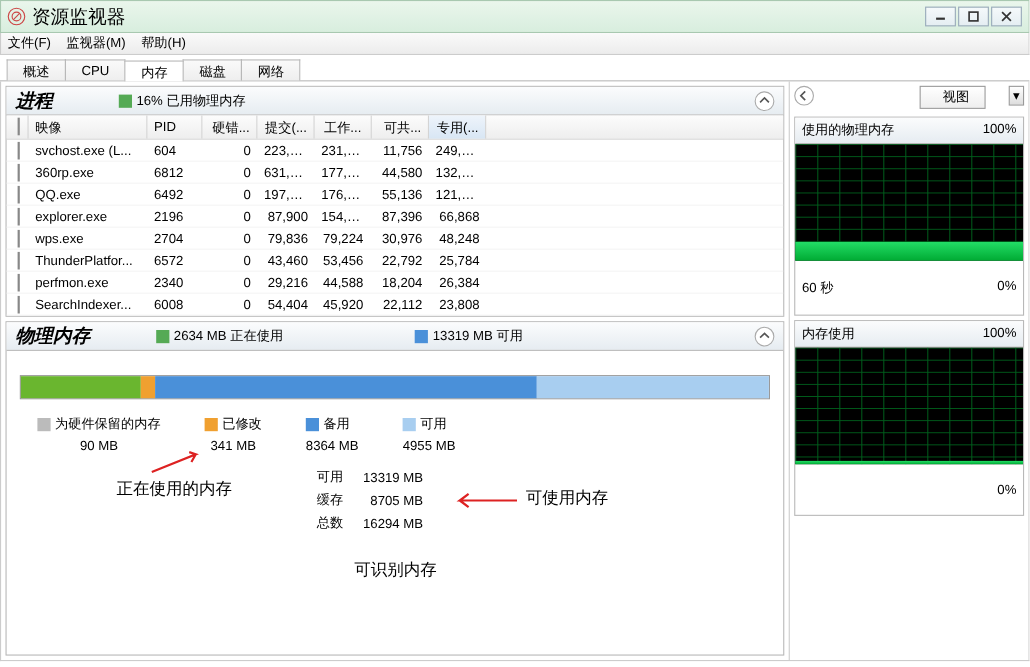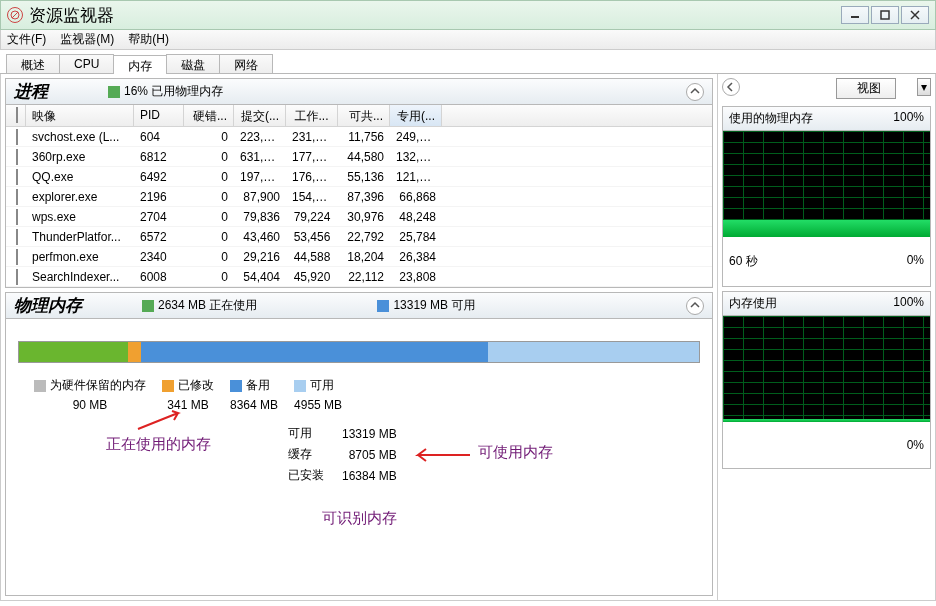--- a/index.html
+++ b/index.html
@@ -25,28 +25,28 @@
 .sq { width:12px; height:12px; display:inline-block; }
 .coll { margin-left:auto; width:18px; height:18px; border:1px solid #aaa; border-radius:50%; background:#fff; display:flex; align-items:center; justify-content:center; cursor:pointer; }
 .colhdr { display:flex; height:22px; background:linear-gradient(#fcfcfc,#eee); border-bottom:1px solid #d4d4d4; }
 .colhdr div { padding:3px 6px; border-right:1px solid #d4d4d4; overflow:hidden; white-space:nowrap; }
 .row { display:flex; height:20px; align-items:center; border-bottom:1px solid #f4f4f4; }
 .row div { padding:2px 6px; overflow:hidden; white-space:nowrap; text-overflow:ellipsis; }
 .ck { width:12px; height:12px; border:1px solid #888; margin:0 4px; flex-shrink:0; }
 .c-chk{width:20px;flex-shrink:0;} .c-img{width:108px;} .c-pid{width:50px;} .c-hd{width:50px;text-align:right;} .c-cm{width:52px;text-align:right;} .c-wk{width:52px;text-align:center;} .c-sh{width:52px;text-align:right;} .c-pr{width:52px;text-align:right;}
 .membar { height:22px; margin:22px 12px 14px; display:flex; border:1px solid #999; }
 .seg { height:100%; }
-.lgd { display:flex; gap:16px; padding:0 28px; }
+.lgd { display:flex; gap:40px; padding:0 28px; }
 .lgn { text-align:center; }
 .lgn .lb { display:flex; align-items:center; gap:4px; white-space:nowrap; }
 .lgn .vl { margin-top:4px; }
 .boxed { border:1px solid #c44; padding:1px 4px; display:inline-block; }
 .info { display:flex; gap:60px; font-size:12px; padding:10px 0 0 272px; }
 .info table td { padding:1px 8px; }
-.ann { color:#701a75; font-size:15px; position:absolute; }
+.ann { color:#000000; font-size:15px; position:absolute; }
 .arrow { color:#d22; position:absolute; }
 .rtop { height:24px; display:flex; align-items:flex-start; justify-content:flex-end; gap:21px; }
 .viewbtn { border:1px solid #999; padding:1px 14px 1px 20px; background:linear-gradient(#fff,#eee); display:flex; align-items:center; gap:6px; cursor:pointer; }
 .vdd { width:14px; border:1px solid #999; background:linear-gradient(#fff,#ddd); height:18px; display:flex; align-items:center; justify-content:center; cursor:pointer; }
 .grf { border:1px solid #b8b8b8; }
 .gh { display:flex; justify-content:space-between; padding:3px 6px; background:linear-gradient(#fbfcfd,#e6ecf1); border-bottom:1px solid #b8b8b8; font-size:11px; }
 .gbody { height:106px; background:#000; position:relative; }
 .grid { position:absolute; inset:0; background-image:linear-gradient(#0a3 1px,transparent 1px),linear-gradient(90deg,#0a3 1px,transparent 1px); background-size:20px 11px; opacity:.55; }
 .fill { position:absolute; left:0; right:0; bottom:0; background:linear-gradient(#2d6,#0a3); }
 .gf { display:flex; justify-content:space-between; padding:16px 6px; font-size:11px; }
@@ -264,22 +264,22 @@
           <tbody>
               <tr>
                 <td>可用</td>
                 <td style="text-align:left">13319 MB</td>
               </tr>
           <tr>
                 <td>缓存</td>
                 <td style="text-align:right">8705 MB</td>
               </tr>
           <tr>
-                <td>已安装</td>
-                <td style="text-align:right">16384 MB</td>
+                <td>总数</td>
+                <td style="text-align:right">16294 MB</td>
               </tr>
         </tbody>
           </table>
       </div>
       <svg class="arrow" style="left:130px;top:116px" width="50" height="24">
           <path d="M2 20 L42 4 L36 2 M42 4 L38 11" fill="none" stroke="#d22" stroke-width="2"></path>
         </svg>
       <div class="ann" style="left:100px;top:142px">正在使用的内存</div>
       <svg class="arrow" style="left:406px;top:154px" width="60" height="16">
           <path d="M58 8 L6 8 L14 2 M6 8 L14 14" fill="none" stroke="#d22" stroke-width="2"></path>

